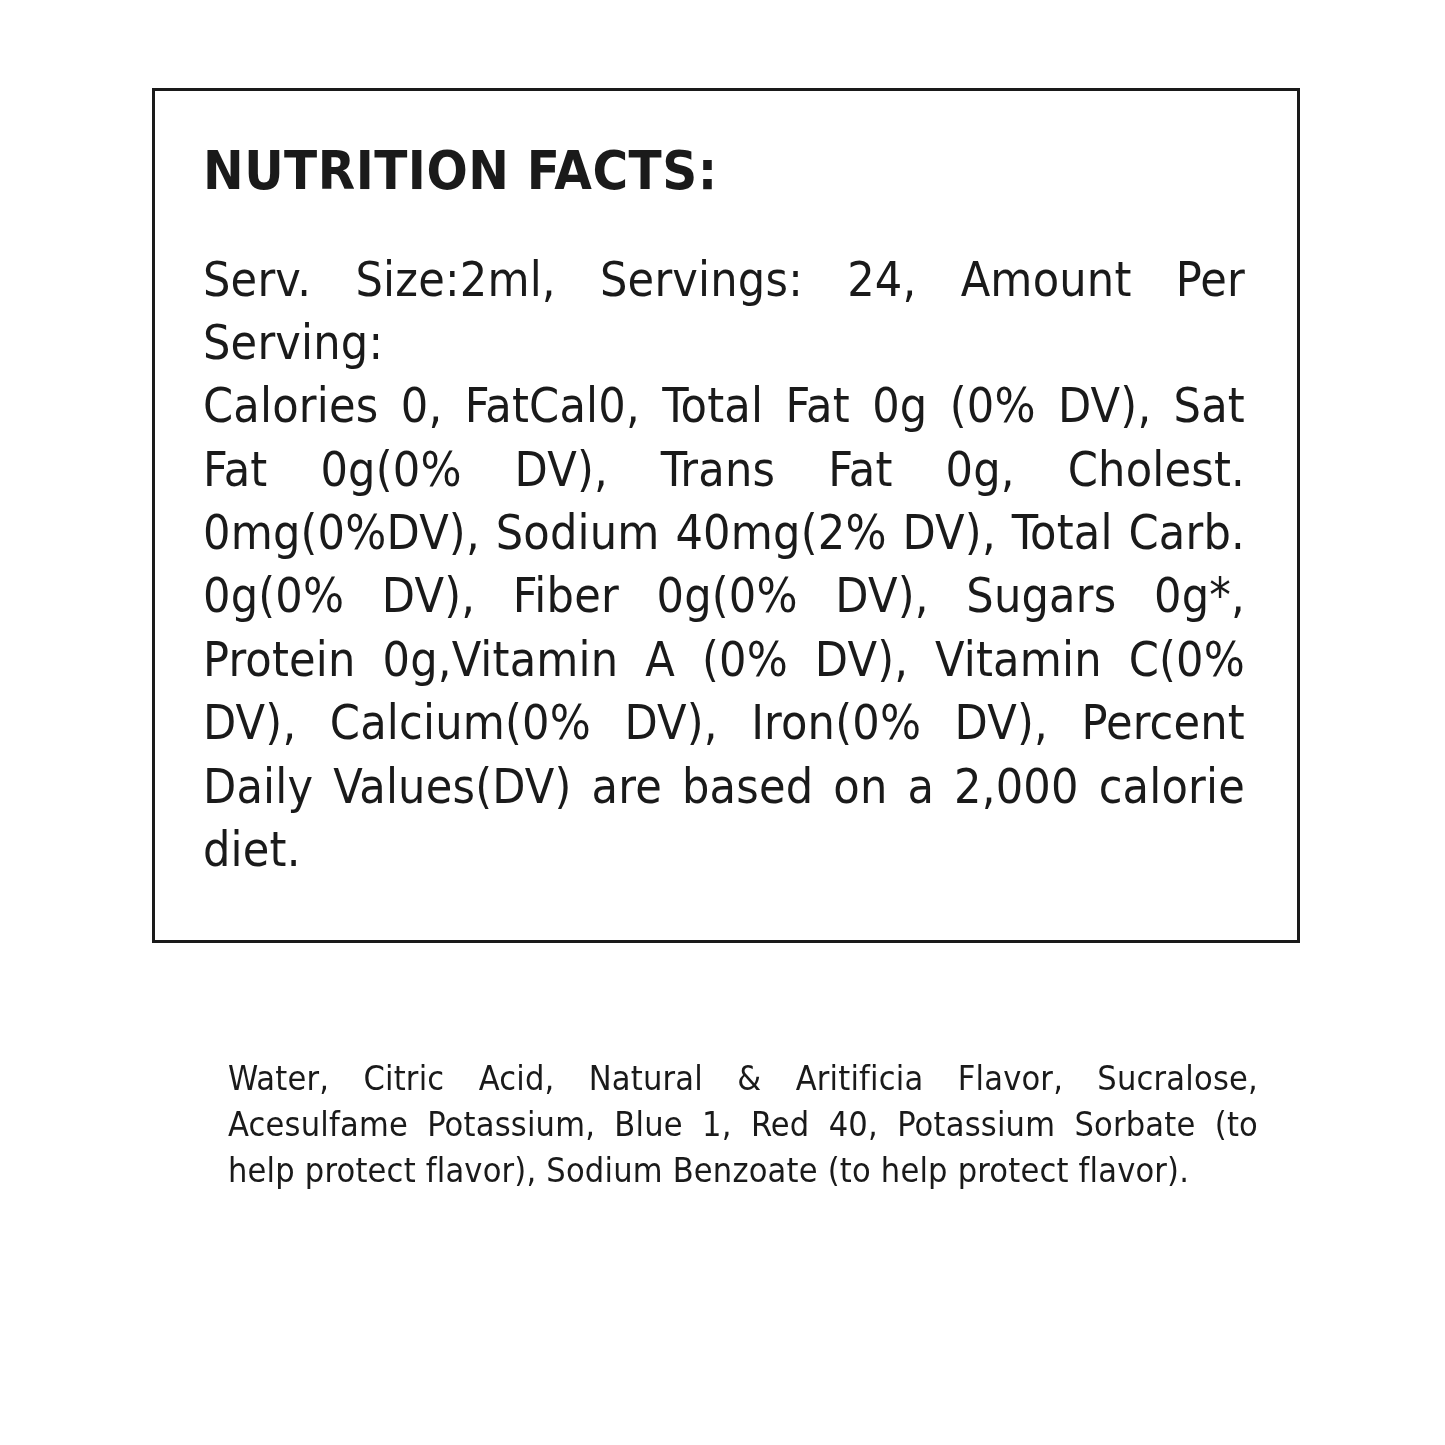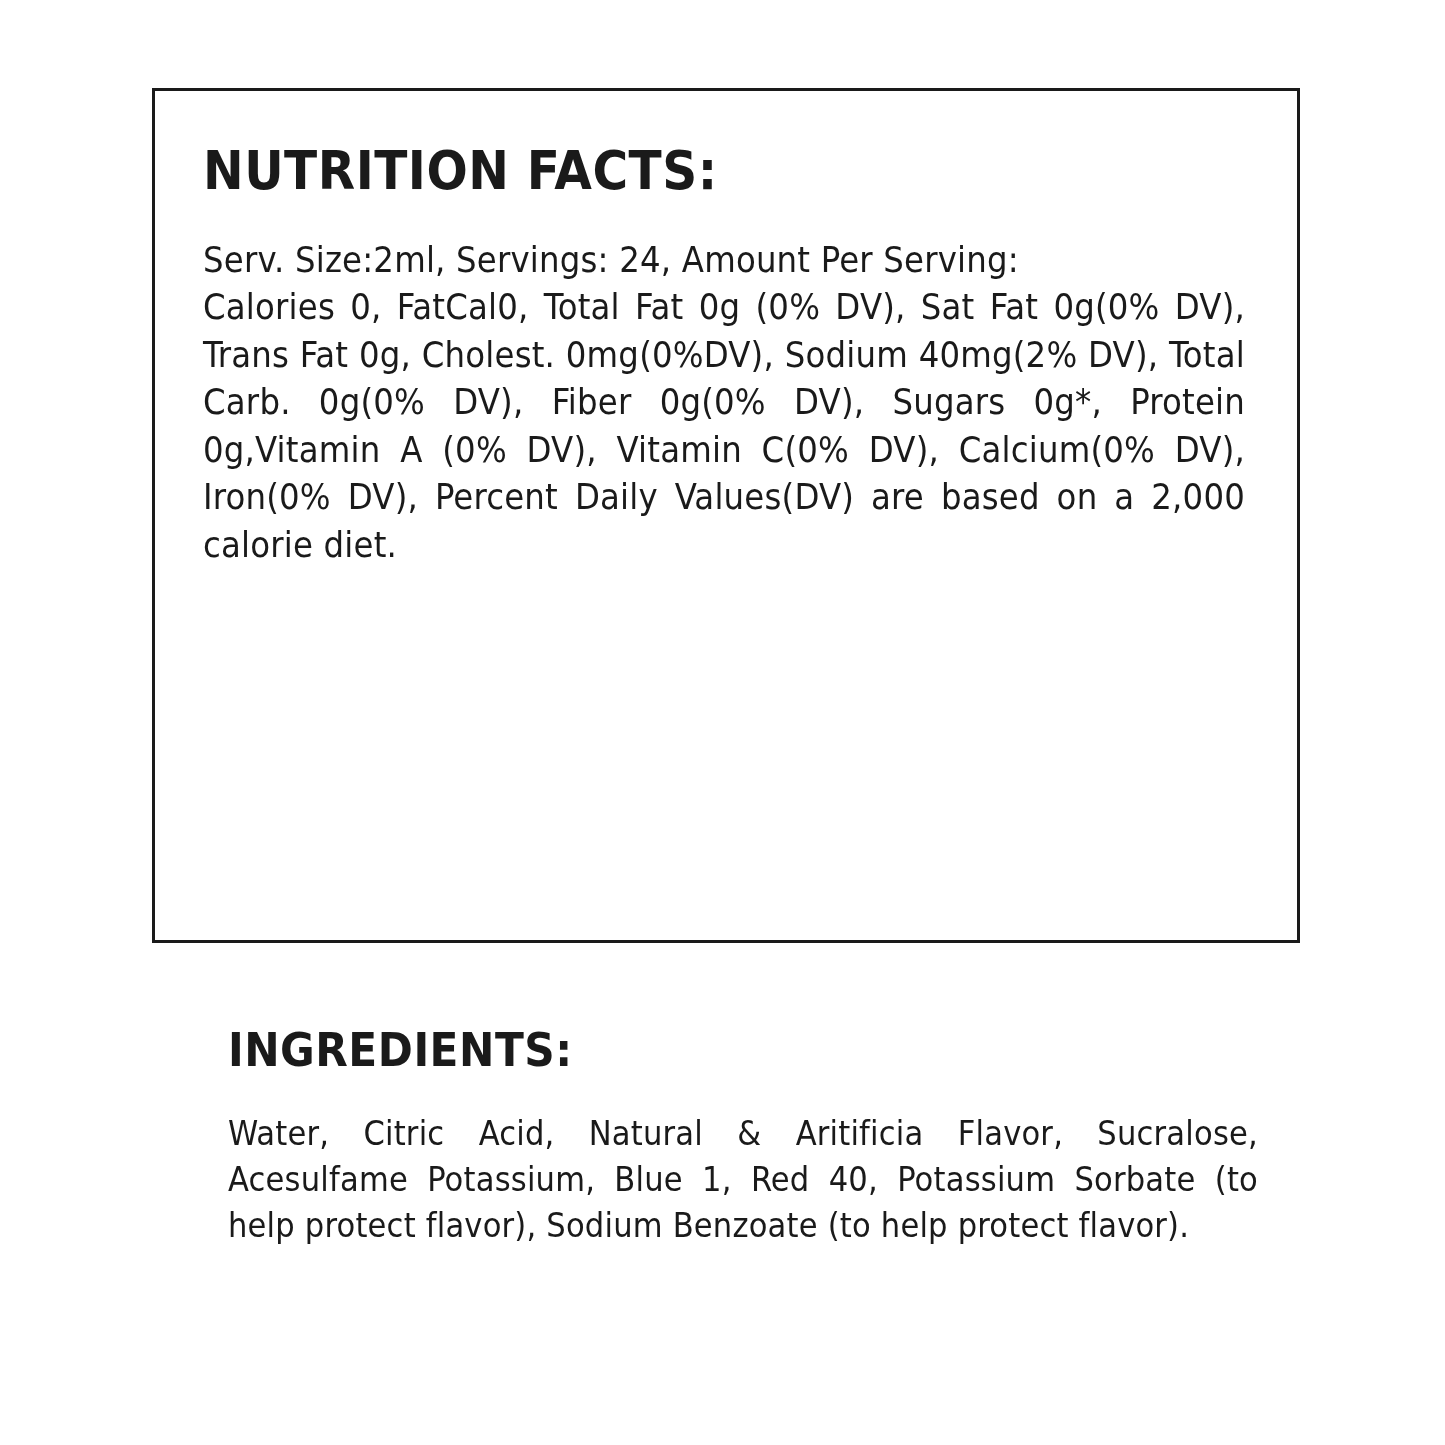--- a/index.html
+++ b/index.html
@@ -34,21 +34,21 @@
   }
   .nf-title {
     font-size: 54px;
     font-weight: bold;
     letter-spacing: 0.5px;
     line-height: 1.05;
     margin: 0 0 28px 0;
     font-stretch: condensed;
   }
   .nf-body {
-    font-size: 36px;
+    font-size: 48px;
     line-height: 1.32;
     text-align: justify;
     text-justify: inter-word;
     font-weight: 400;
     letter-spacing: 0.2px;
   }
   .nf-body b {
     font-weight: normal;
   }
 
@@ -78,17 +78,16 @@
 
 <div class="page">
 
   <section class="nutrition-panel">
     <h1 class="nf-title">NUTRITION FACTS:</h1>
     <p class="nf-body"><span>Serv. Size:2ml, Servings: 24, Amount Per Serving:</span><br>
 <b>Calories</b><span> 0, FatCal0, </span><b>Total Fat</b><span> 0g (0% DV), Sat Fat 0g(0% DV), Trans Fat 0g, </span><b>Cholest.</b><span> 0mg(0%DV), </span><b>Sodium</b><span> 40mg(2% DV), </span><b>Total Carb.</b><span> 0g(0% DV), Fiber 0g(0% DV), Sugars 0g*, </span><b>Protein</b><span> 0g,Vitamin A (0% DV), Vitamin C(0% DV), Calcium(0% DV), Iron(0% DV), Percent Daily Values(DV) are based on a 2,000 calorie diet.</span></p>
   </section>
 
   <section class="ingredients">
-    <h2 class="ing-title">INGREDIENTS:</h2>
     <p class="ing-body">Water, Citric Acid, Natural &amp; Aritificia Flavor, Sucralose, Acesulfame Potassium, Blue 1, Red 40, Potassium Sorbate (to help protect flavor), Sodium Benzoate (to help protect flavor).</p>
   </section>
 
 </div>
 
 </body></html>

